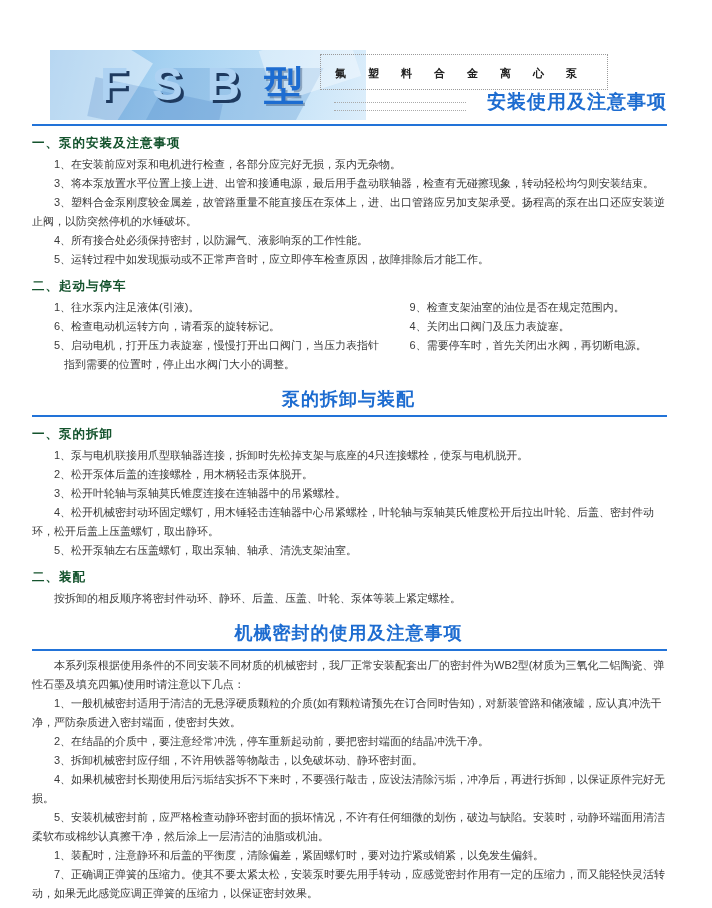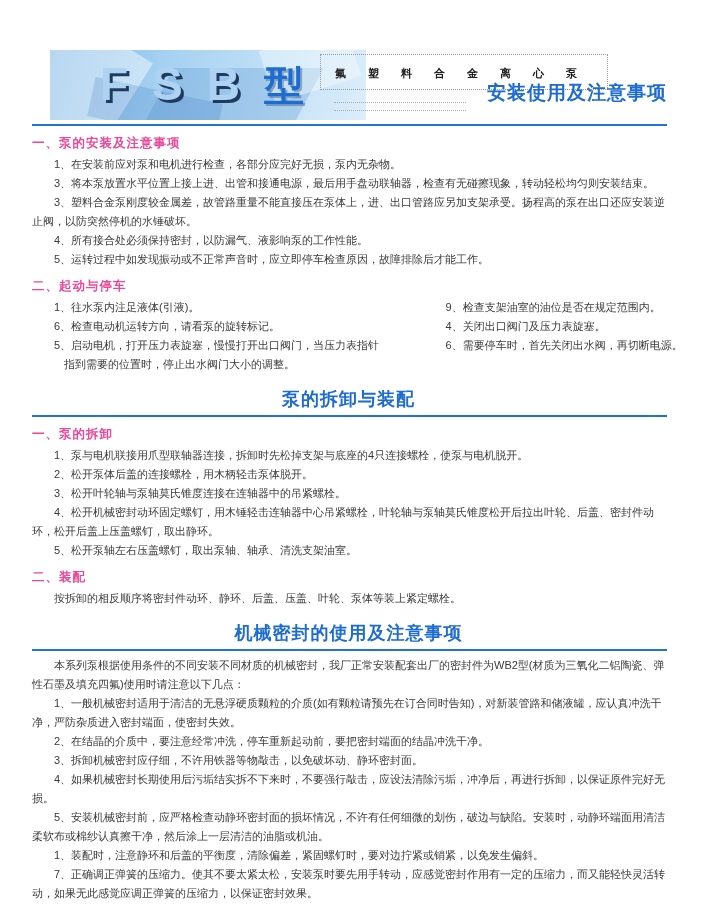--- a/index.html
+++ b/index.html
@@ -33,35 +33,35 @@
   .dotted-box {
     position:absolute; left:288px; top:4px; width:288px; box-sizing:border-box;
     border:1.5px dotted #9a9a9a; padding:8px 4px 8px 14px; text-align:left;
   }
   .product { font-size:11px; font-weight:bold; color:#222; letter-spacing:22px; white-space:nowrap; }
   .sub-dots {
     position:absolute; left:302px; top:52px; width:132px; height:7px;
     border-top:1.5px dotted #aaa; border-bottom:1.5px dotted #aaa;
   }
   .banner-title {
-    position:absolute; right:0; bottom:18px;
+    position:absolute; right:0; bottom:9px;
     font-size:19px; font-weight:bold; letter-spacing:1px; color:var(--accent_blue,#1d6cd0);font-family:Liberation Mono, monospace;
   }
 
   
   .blue-heading {
     text-align:center; color:var(--accent_blue,#1d6cd0); font-weight:bold; font-size:18px;
     letter-spacing:1px; border-bottom:2px solid var(--rule_blue,#2273d8);
     padding:0 2px 4px 0; margin:13px 0 5px 0;
   }
-  .sec-head { font-size:12.5px; font-weight:bold; color:#ec4899; letter-spacing:1px; margin:9px 0 3px 0; }
+  .sec-head { font-size:12.5px; font-weight:bold; color:#14532d; letter-spacing:1px; margin:9px 0 3px 0; }
 
   
   .items p, p.para { font-size:11px; line-height:19px; margin:0; text-indent:2em; color:#3a3a3a; }
-  .two-col { display:grid; grid-template-columns:56% 44%;gap:36px; }
+  .two-col { display:grid; grid-template-columns:56% 44%; }
   .two-col p { font-size:11px; line-height:19px; margin:0; padding-left:2.9em; text-indent:-0.9em; color:#3a3a3a; }
 </style>
 </head>
 <body>
 
 <div class="page">
 
   <div class="banner">
     <div class="band">
       <div class="sh sh1"></div>

